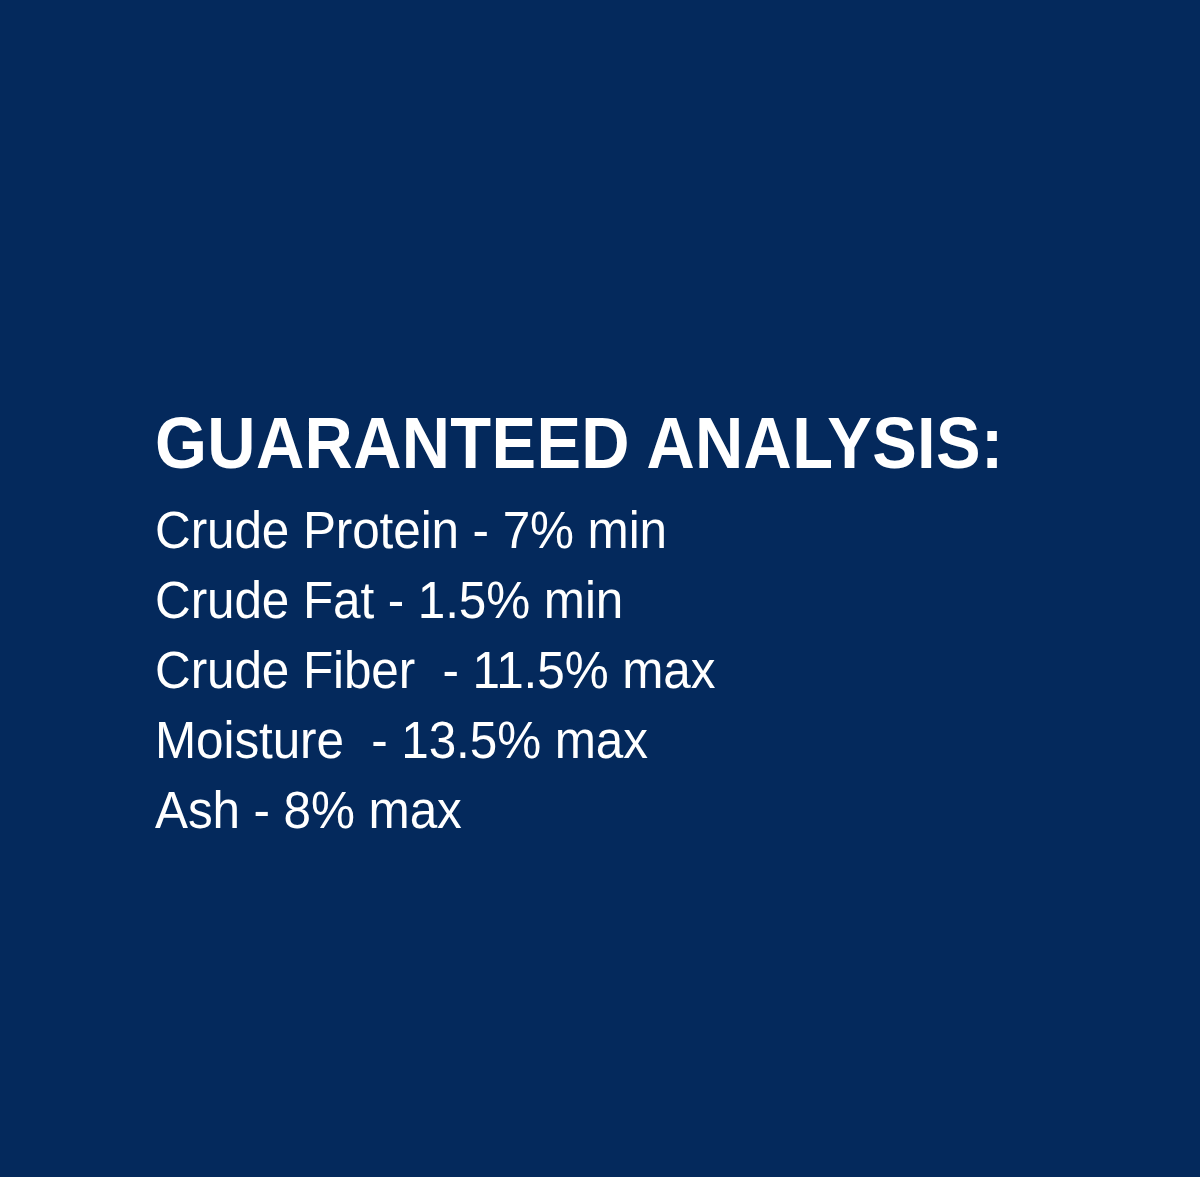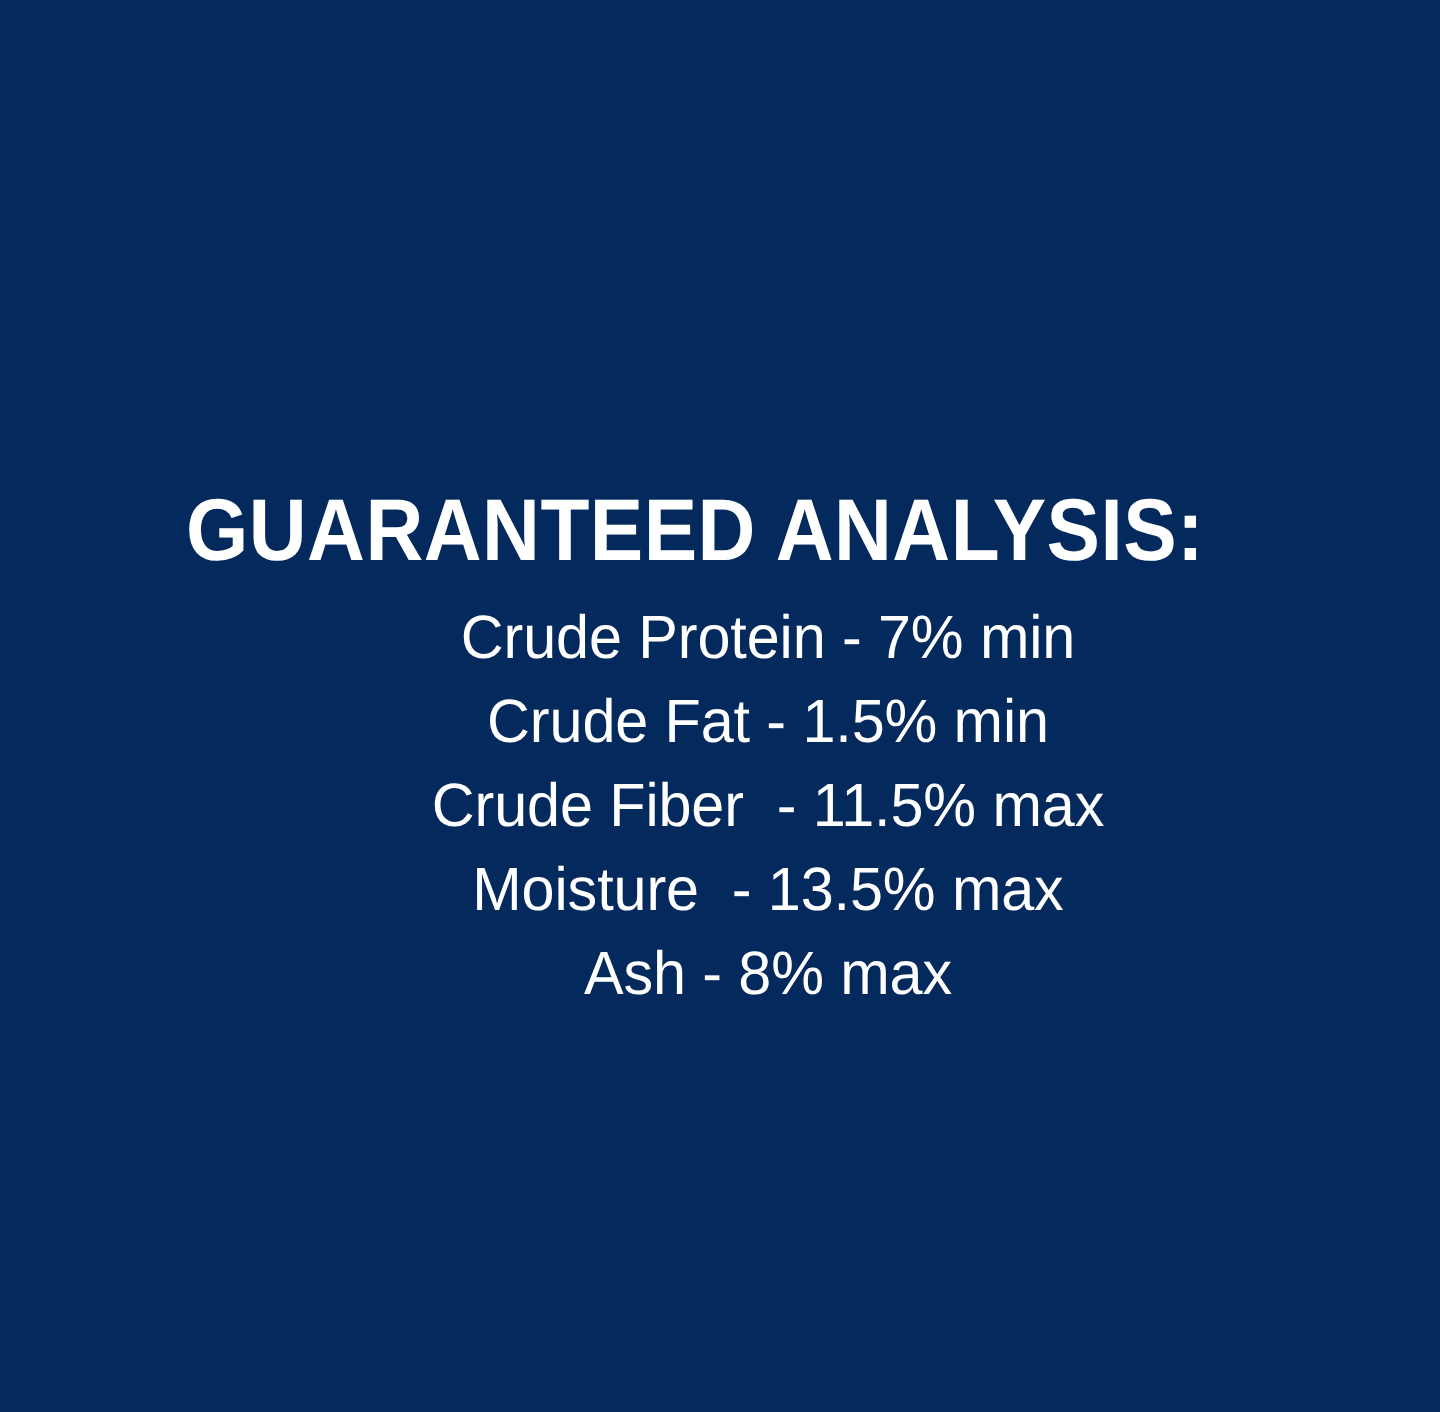--- a/index.html
+++ b/index.html
@@ -41,21 +41,20 @@
     white-space: pre;
     transform: scaleX(0.915);
     transform-origin: left center;
   }
 
   #analysis-list {
     list-style: none;
     margin: 0;
     padding: 0;
     margin-top: 14px;
-    text-align: center;
   }
 
   #analysis-list li {
     color: #FFFFFF;
     font-family: "Liberation Sans", sans-serif;
     font-size: 51px;
     font-weight: 400;
     line-height: 70px;
     letter-spacing: -0.1px;
     white-space: pre;

